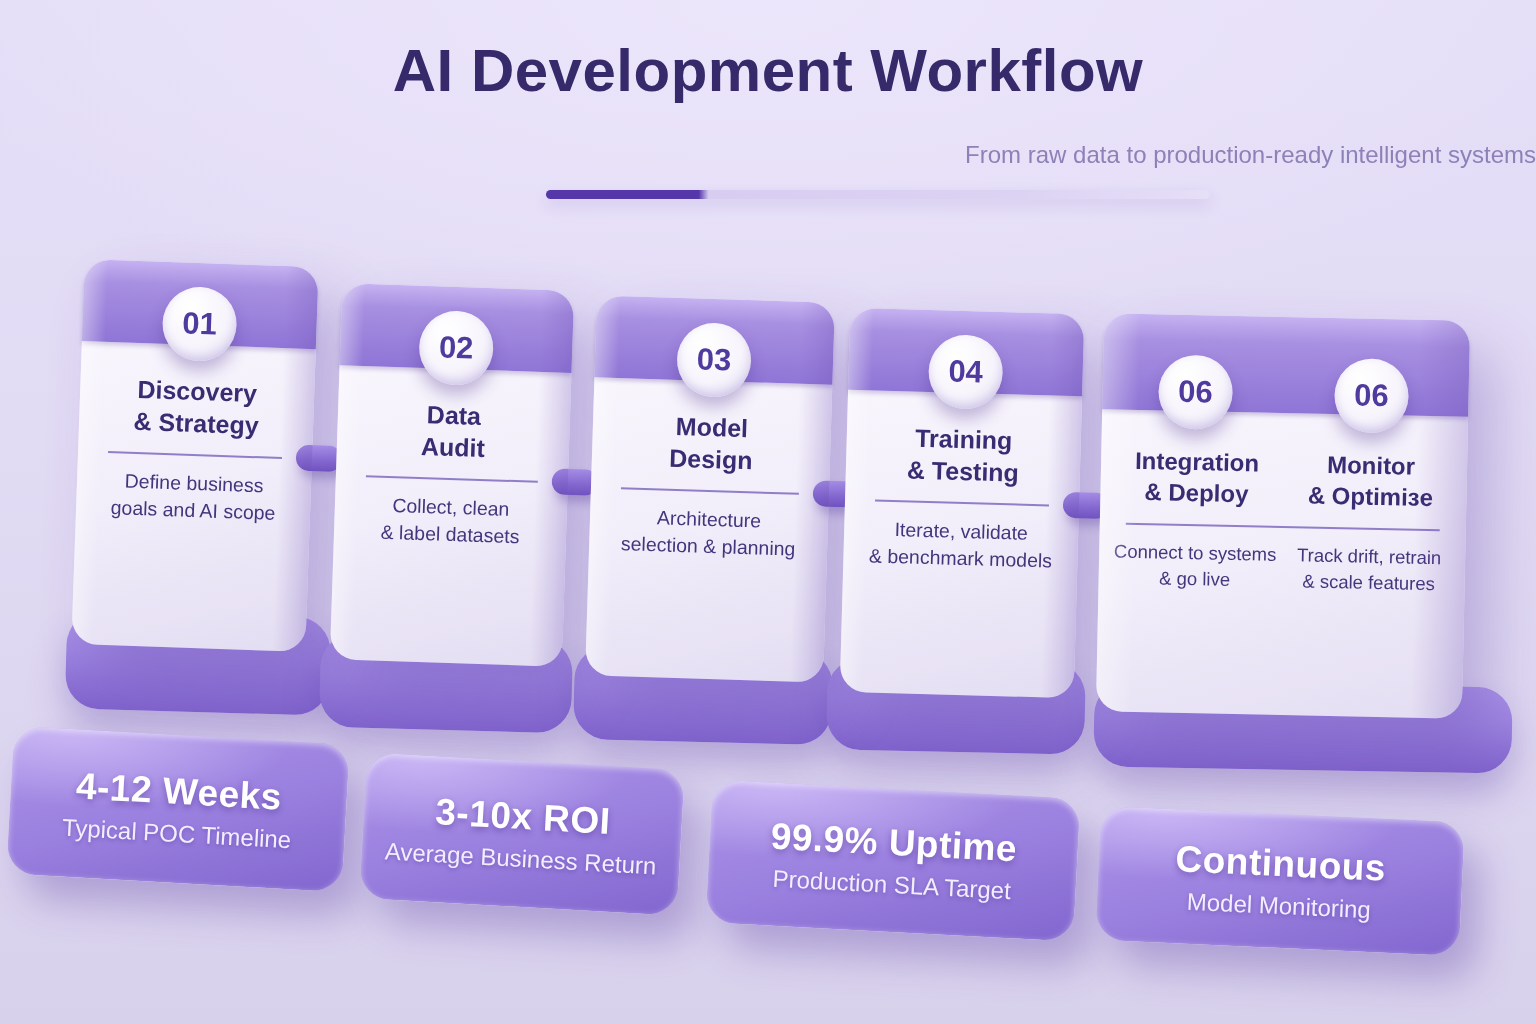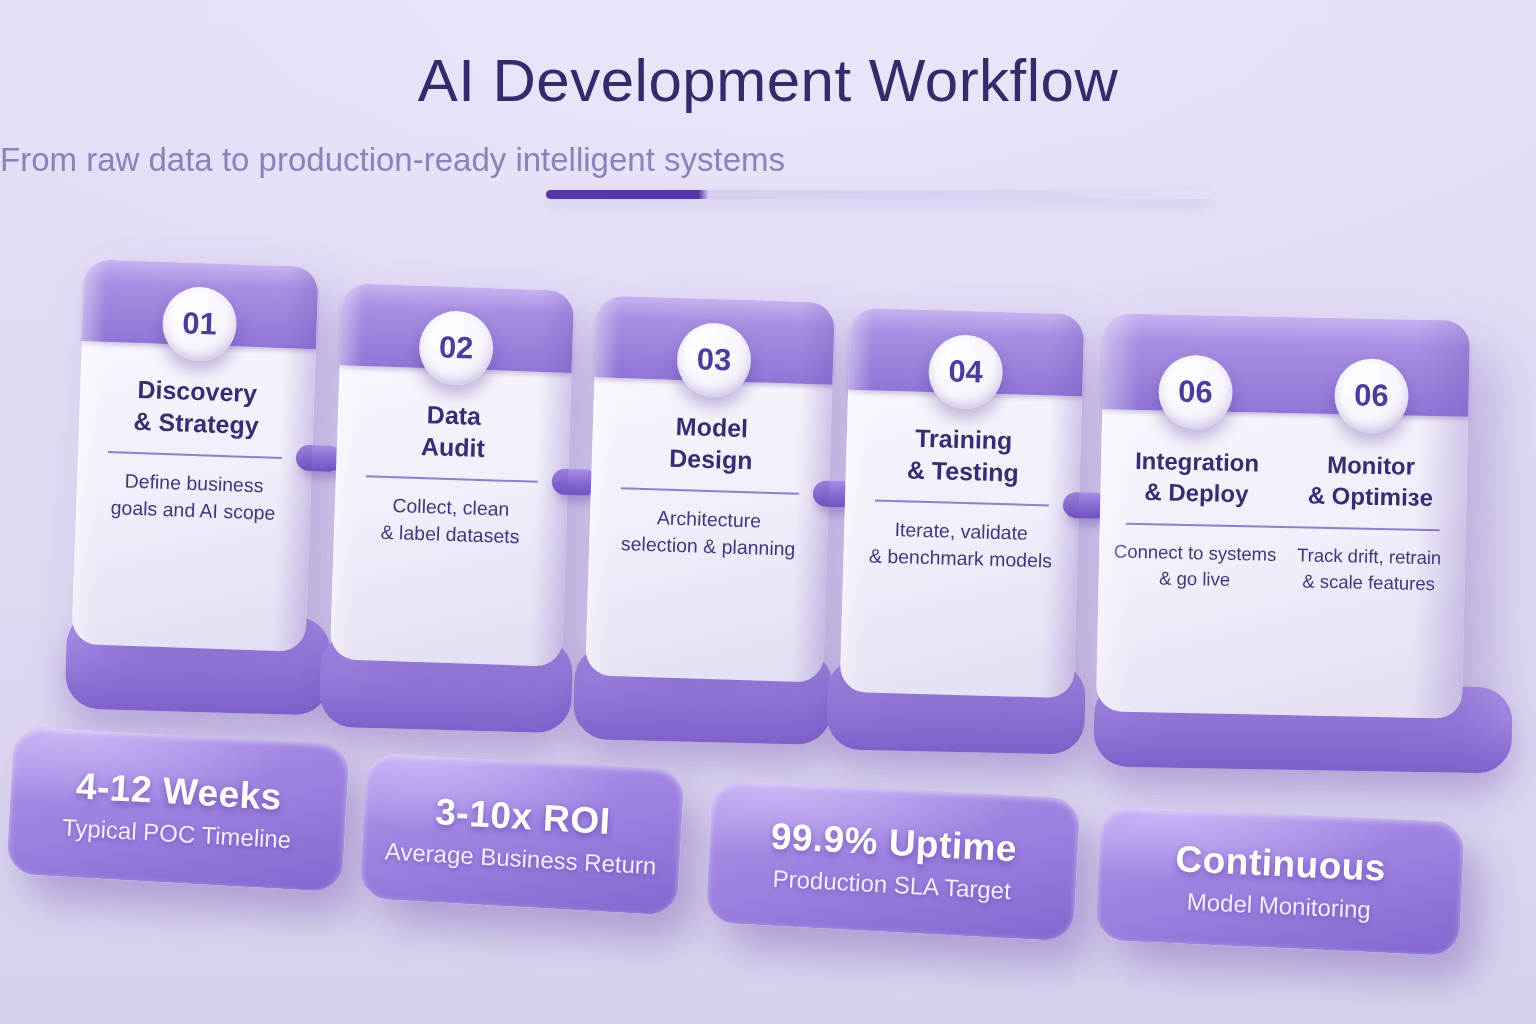--- a/index.html
+++ b/index.html
@@ -6,26 +6,26 @@
   .stage{
     position:relative;width:1536px;height:1024px;overflow:hidden;
     background:
       radial-gradient(90% 55% at 50% 0%, #ece6fb 0%, rgba(236,230,251,0) 62%),
       linear-gradient(180deg,#e5def8 0%, #e2dbf4 42%, #d8d1ec 100%);
     font-family:"Liberation Sans","DejaVu Sans",sans-serif;
   }
 
   
   .page-title{
-    position:absolute;top:46px;left:0;width:100%;text-align:center;
-    font-size:60px;font-weight:normal;color:#362a6b;letter-spacing:.5px;
+    position:absolute;top:36px;left:0;width:100%;text-align:center;
+    font-size:60px;font-weight:bold;color:#362a6b;letter-spacing:.5px;
   }
   .subtitle{
-    position:absolute;top:141px;left:0;width:100%;text-align:left;
-    font-size:33px;color:#8d81b8;
+    position:absolute;top:141px;left:0;width:100%;text-align:right;
+    font-size:24px;color:#8d81b8;
   }
   .title-underline{
     position:absolute;left:546px;top:190px;width:664px;height:9px;border-radius:5px;
     background:linear-gradient(90deg,#5537aa 0%,#5537aa 23%,#d7cdf1 24.5%,#dcd3f3 72%,rgba(220,211,243,0) 100%);
     box-shadow:0 6px 14px rgba(120,95,190,.18);
   }
 
   
   .pedestal{
     position:absolute;border-radius:34px;

